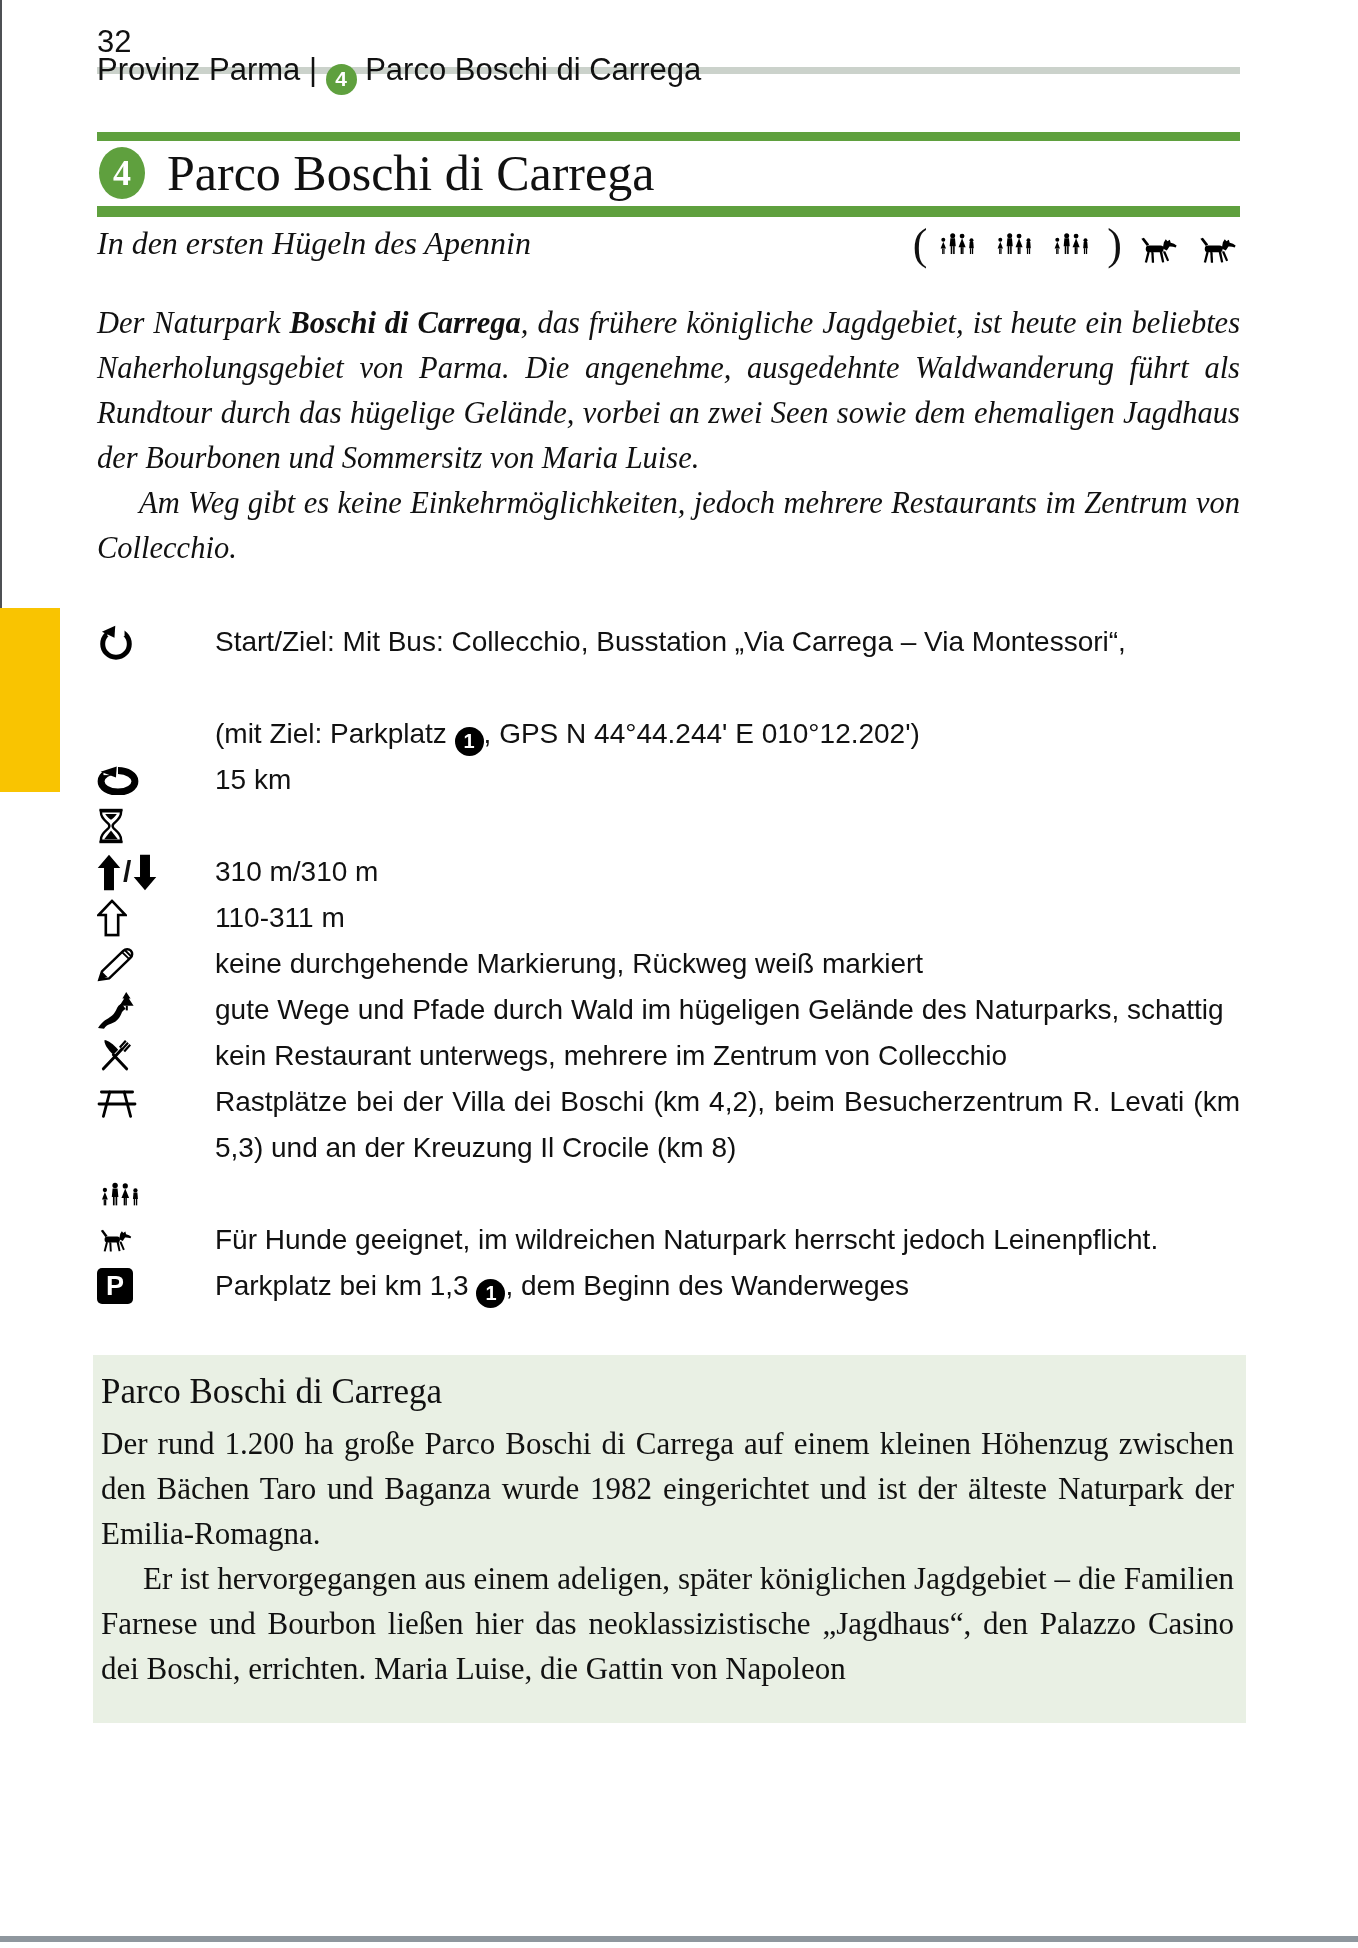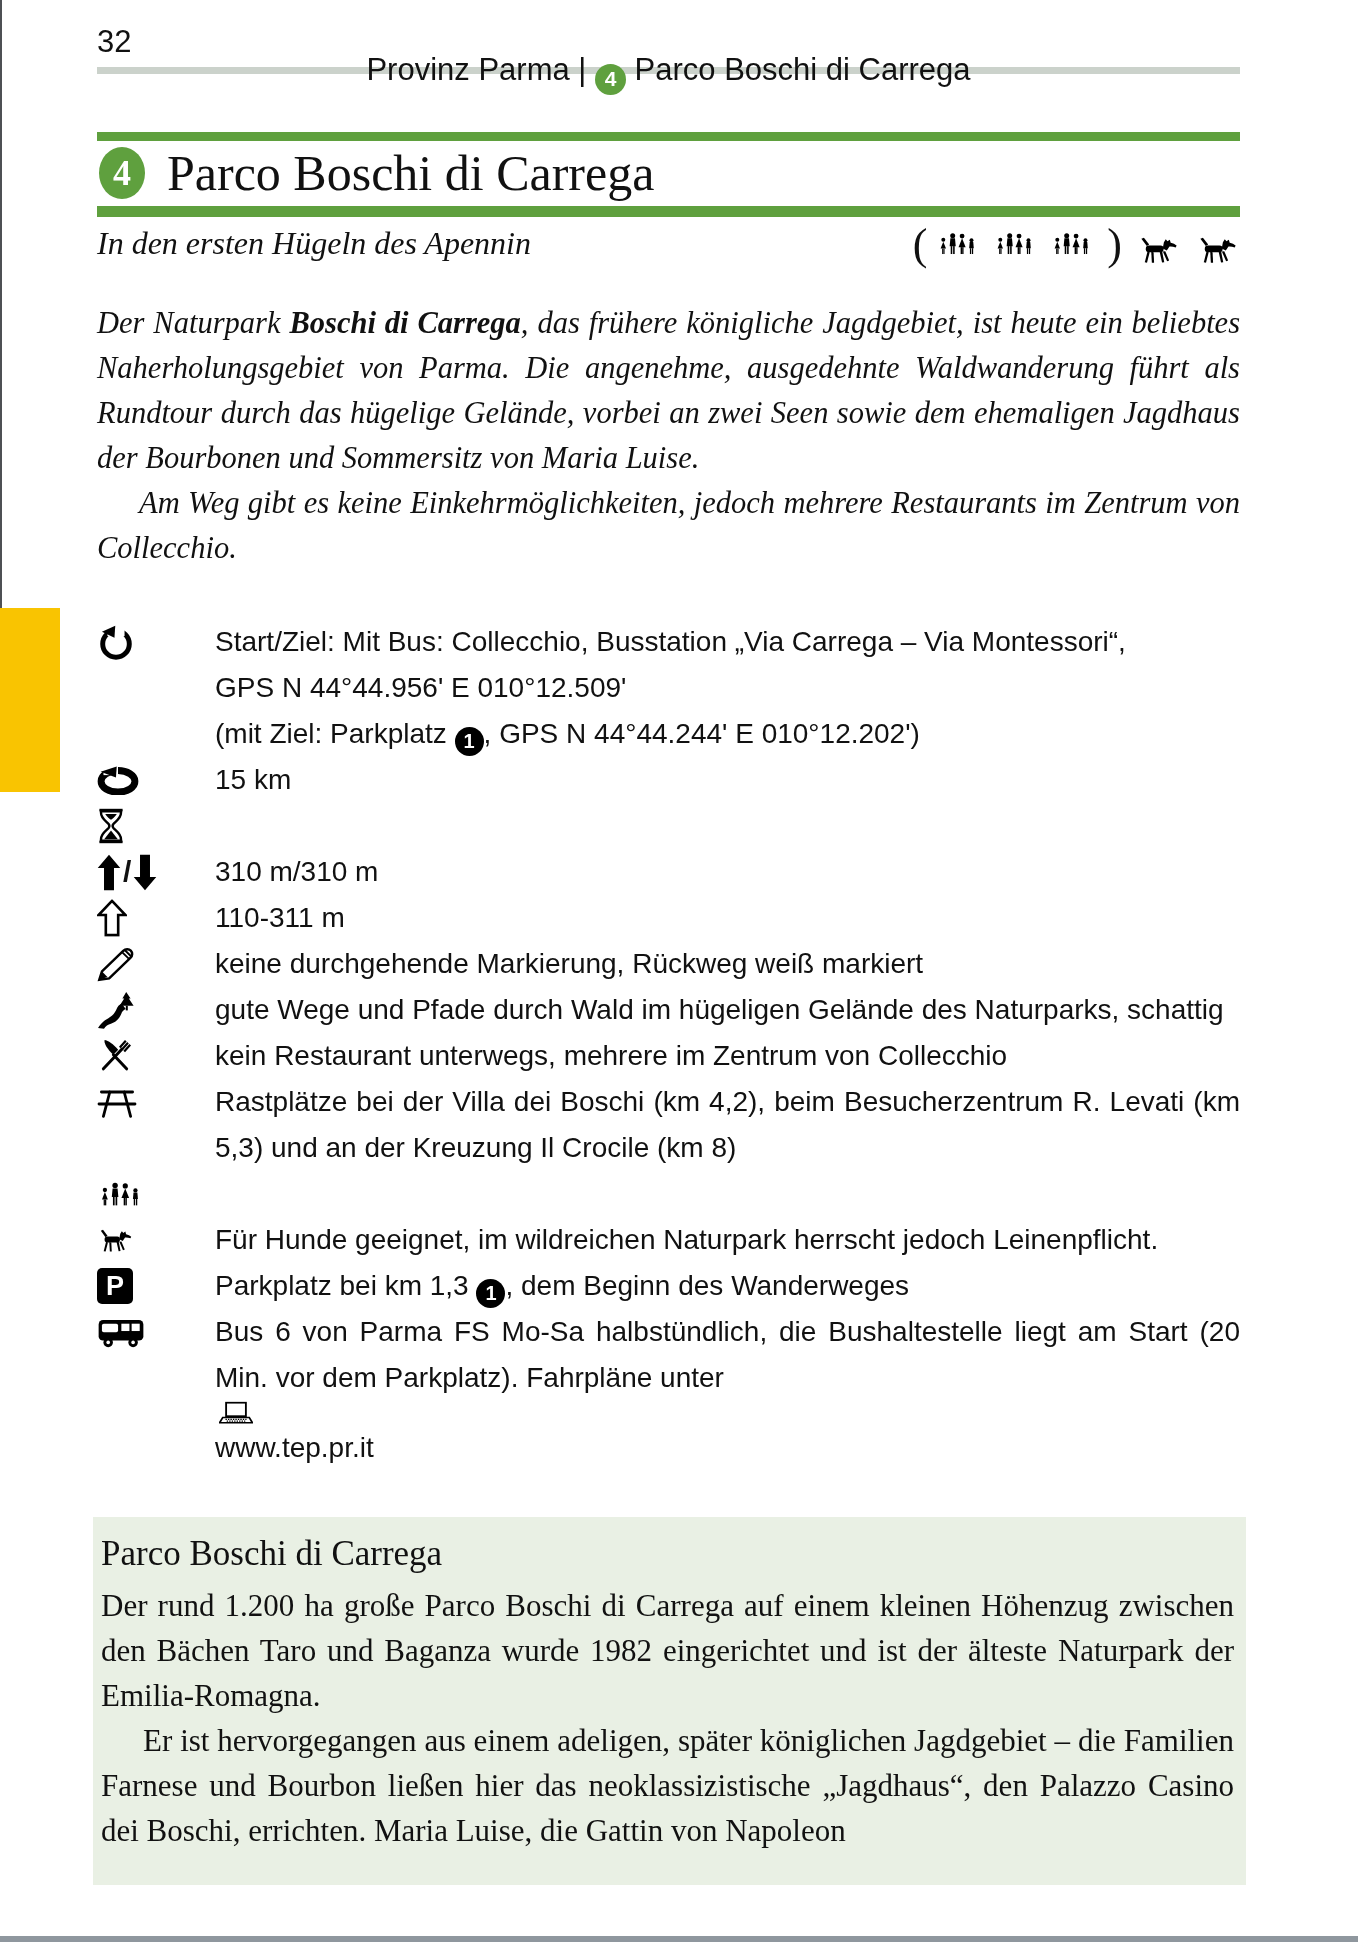--- a/index.html
+++ b/index.html
@@ -6,21 +6,21 @@
   body{width:1358px;height:1948px;background:#ffffff;position:relative;
        font-family:"Liberation Sans",sans-serif;color:#111;overflow:hidden;}
   .page{position:absolute;inset:0;overflow:hidden;}
   .left-edge{position:absolute;left:0;top:0;width:2px;height:608px;background:#4e5054;}
   .yellow-tab{position:absolute;left:0;top:608px;width:60px;height:184px;background:#f9c401;}
   .content{margin:0 118px 0 97px;position:relative;}
 
   
   .pagehead{position:relative;padding-top:24px;height:38px;}
   .pagenum{font-size:31px;line-height:36px;}
-  .crumb{position:absolute;left:0;right:0;top:52px;text-align:center;font-size:31px;line-height:36px;white-space:nowrap;}
+  .crumb{position:absolute;left:0;right:0;top:52px;text-align:left;font-size:31px;line-height:36px;white-space:nowrap;}
   .badge-sm{display:inline-flex;width:31px;height:31px;border-radius:50%;background:#5fa03e;color:#fff;
             align-items:center;justify-content:center;font-size:21px;font-weight:700;vertical-align:-6px;}
   .head-rule{height:7px;background:#cbd2cb;margin-top:5px;}
 
   
   .title-block{margin-top:58px;}
   .green-bar{height:9px;background:#5fa03e;}
   .green-bar.thick{height:11px;}
   .route-title{display:flex;align-items:center;gap:22px;margin:0;padding:5px 2px 6px;
                font-family:"Liberation Serif",serif;font-weight:400;font-size:50px;line-height:54px;}
@@ -125,21 +125,21 @@
     <ul class="info-list">
 
       <li>
         <span class="ic">
           <svg viewBox="0 0 20 20" width="38" height="38">
               <use href="#i-loop"></use>
             </svg>
         </span>
         <div class="txt">
           <span>Start/Ziel: Mit Bus: Collecchio, Busstation „Via Carrega – Via Montessori“,</span><br>
-          <span>GPS N 44°44.956' E 010°12.509'</span><br>
+          <br>
           <span>(mit Ziel: Parkplatz </span><span class="numdot">
               <span>1</span>
             </span><span>, GPS N 44°44.244' E 010°12.202')</span>
         </div>
       </li>
 
       <li>
         <span class="ic">
           <svg viewBox="0 0 20 14" width="42" height="29">
               <use href="#i-oval"></use>
@@ -237,32 +237,20 @@
               <span>P</span>
             </span>
         </span>
         <div class="txt">
           <span>Parkplatz bei km 1,3 </span><span class="numdot">
               <span>1</span>
             </span><span>, dem Beginn des Wanderweges</span>
         </div>
       </li>
 
-      <li>
-        <span class="ic">
-          <svg viewBox="0 0 26 18" width="48" height="33">
-              <use href="#i-bus"></use>
-            </svg>
-        </span>
-        <div class="txt">
-          <span>Bus 6 von Parma FS Mo-Sa halbstündlich, die Bushaltestelle liegt am Start (20 Min. vor dem Parkplatz). Fahrpläne unter </span><svg class="laptop-inline" viewBox="0 0 22 15">
-              <use href="#i-laptop"></use>
-            </svg><span>www.tep.pr.it</span>
-        </div>
-      </li>
 
     </ul>
 
     <section class="info-box">
       <h2>Parco Boschi di Carrega</h2>
       <p>Der rund 1.200 ha große Parco Boschi di Carrega auf einem kleinen Höhenzug zwischen den Bächen Taro und Baganza wurde 1982 eingerichtet und ist der älteste Naturpark der Emilia-Romagna.</p>
       <p class="indent">Er ist hervorgegangen aus einem adeligen, später königlichen Jagdgebiet – die Familien Farnese und Bourbon ließen hier das neoklassizistische „Jagdhaus“, den Palazzo Casino dei Boschi, errichten. Maria Luise, die Gattin von Napoleon</p>
     </section>
 
   </div>

